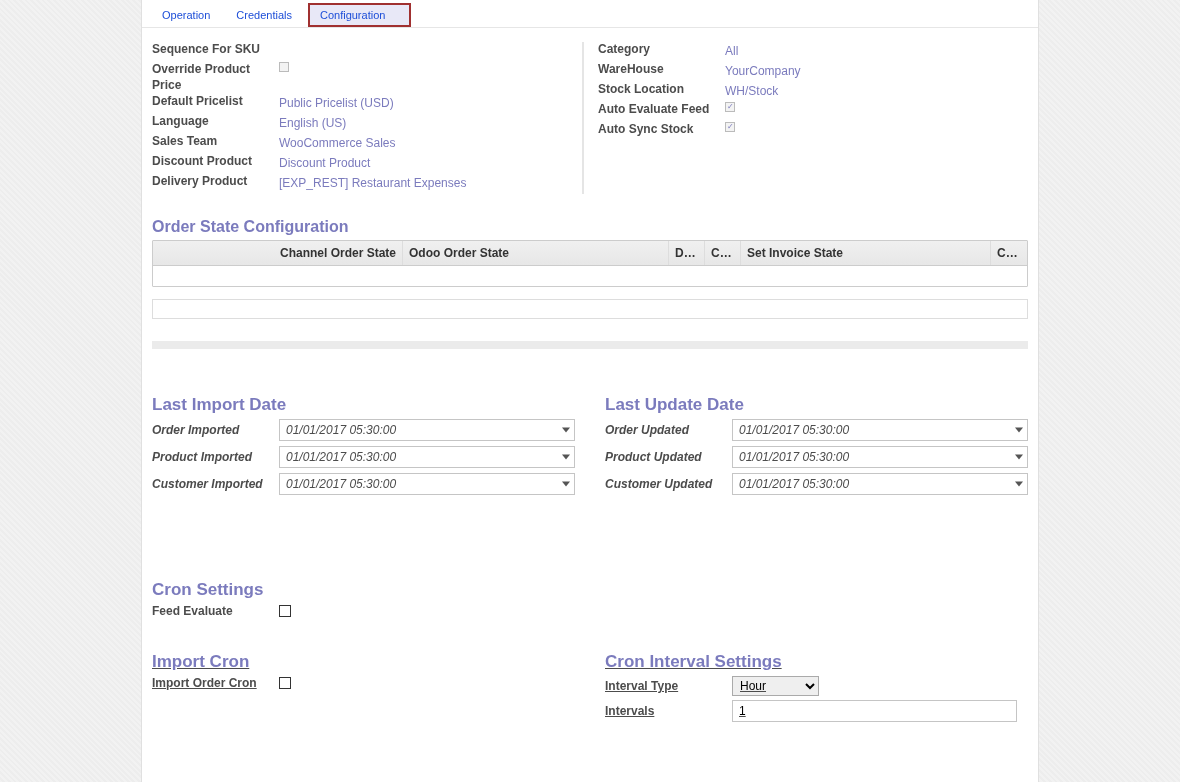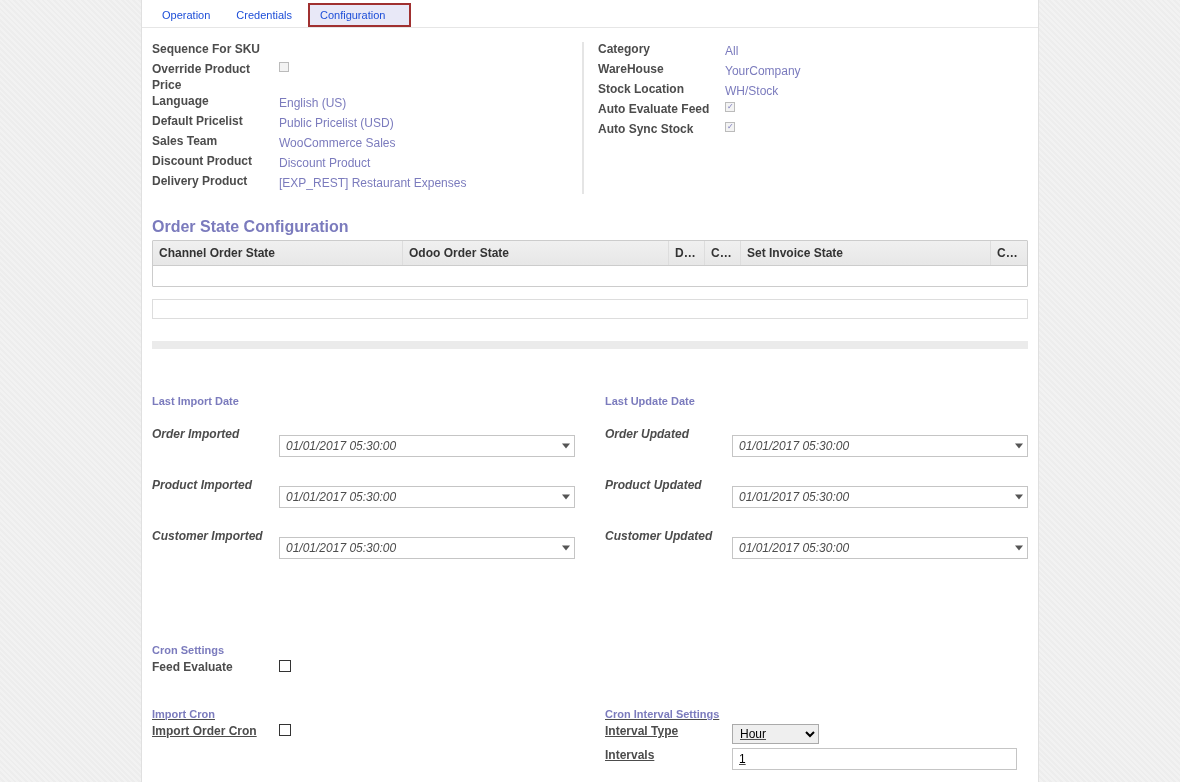--- a/index.html
+++ b/index.html
@@ -86,21 +86,21 @@
   }
   .cb-small.checked::after{
     content:"✓";
     position:absolute;
     font-size:8px;
     left:1px; top:-1px;
     color:#7b7bbd;
   }
   
   .sect-h {
-    font-size: 11px;
+    font-size: 17px;
     font-weight: bold;
     color: #7b7bbd;
     padding: 10px 10px 4px 10px;
   }
   .cfg-h { font-size:16px; padding-left:10px; margin-top:4px;}
   
   .tbl {
     margin: 0 10px;
     border: 1px solid #ccc;
     border-radius: 1px;
@@ -109,21 +109,21 @@
   .thead {
     display:flex;
     background: linear-gradient(#f0f0f0,#e7e7e7);
     border-bottom:1px solid #ccc;
     font-size:12px;
     font-weight:bold;
     color:#333;
   }
   .th { padding:5px 6px; border-right:1px solid #ddd; white-space:nowrap; overflow:hidden; text-overflow:ellipsis;}
   .th:last-child{border-right:none;}
-  .th1{flex:0 0 250px;}
+  .th1{flex:0 0 250px;text-align:right;}
   .th2{flex:1;}
   .th3{flex:0 0 36px;}
   .th4{flex:0 0 36px;}
   .th5{flex:0 0 250px;}
   .th6{flex:0 0 36px;}
   .tbody { height: 20px; background:#fff;}
   .strip {
     margin:12px 10px 0 10px;
     height: 20px;
     border:1px solid #ddd;
@@ -147,29 +147,28 @@
   .combo{
     flex:1;
     border:1px solid #c5c5c5;
     height:22px;
     display:flex;
     align-items:center;
     padding:0 6px;
     font-size:12px;
     background:#fff;
     position:relative;
-    margin-top:24px;
   }
   .combo .caret{
     position:absolute; right:4px; top:50%; transform:translateY(-50%);
     width:0;height:0;border-left:4px solid transparent;border-right:4px solid transparent;border-top:5px solid #555;
   }
   
   .cronblock{padding:0 10px;}
-  .cronrow{display:flex;align-items:flex-start;margin-bottom:4px;}
+  .cronrow{display:flex;align-items:center;margin-bottom:4px;}
   .cronlbl{width:127px;font-weight:bold;font-size:12px;}
   .checkbox{
     width:12px;height:12px;border:1px solid #333;background:#fff;display:inline-block;
   }
   .selectnative{
     height:20px;font-size:12px;border:1px solid #aaa;padding:0 3px;background:#efefef;width:87px;
   }
   .textin{
     height:22px;border:1px solid #c5c5c5;padding:0 6px;font-size:12px;width:285px;
   }
@@ -191,26 +190,26 @@
     <div class="twocol">
       <div class="col left">
         <div class="row">
           <div class="lbl">Sequence For SKU</div>
         </div>
         <div class="row">
           <div class="lbl">Override Product Price</div>
           <span class="cb-small"></span>
         </div>
         <div class="row">
+          <div class="lbl">Default Pricelist</div>
+          <div class="val">Public Pricelist (USD)</div>
+        </div>
+        <div class="row">
           <div class="lbl">Language</div>
           <div class="val">English (US)</div>
-        </div>
-        <div class="row">
-          <div class="lbl">Default Pricelist</div>
-          <div class="val">Public Pricelist (USD)</div>
         </div>
         <div class="row">
           <div class="lbl">Sales Team</div>
           <div class="val">WooCommerce Sales</div>
         </div>
         <div class="row">
           <div class="lbl">Discount Product</div>
           <div class="val">Discount Product</div>
         </div>
         <div class="row">

